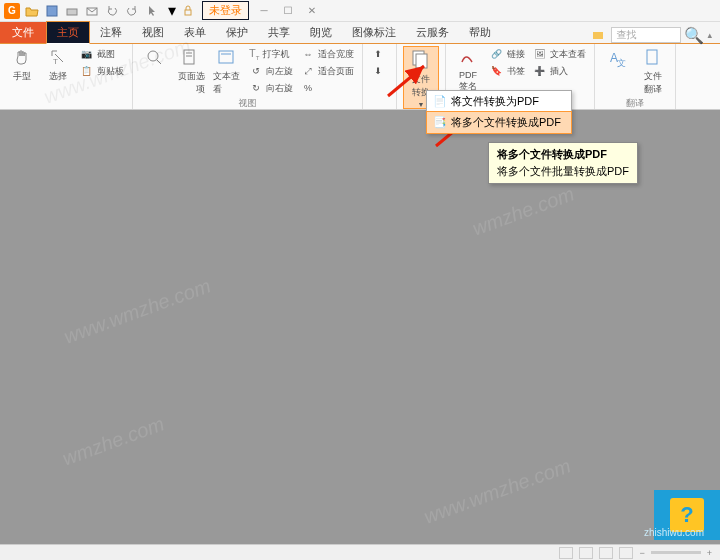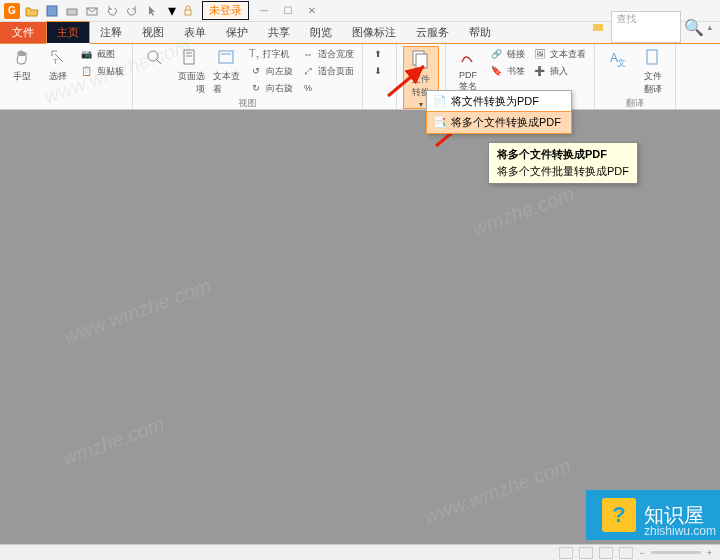--- a/index.html
+++ b/index.html
@@ -10,41 +10,41 @@
 .titlebar .qat-btn { width: 16px; height: 16px; display: flex; align-items: center; justify-content: center; cursor: pointer; }
 .titlebar .title { flex: 1; text-align: center; font-size: 11px; color: #666; }
 .titlebar .right { display: flex; gap: 6px; align-items: center; }
 .titlebar .login { font-size: 11px; color: #ff7a00; padding: 1px 6px; border: 1px solid #0f172a; background: #fff5eb; cursor: pointer; }
 .titlebar .winbtn { width: 18px; height: 14px; cursor: pointer; display: flex; align-items: center; justify-content: center; font-size: 10px; color: #888; }
 .tabbar { height: 22px; background: #f5f5f5; display: flex; align-items: flex-end; border-bottom: 1px solid #e69138; }
 .tabbar .filetab { background: #e8562a; color: #fff; font-size: 11px; padding: 3px 12px; cursor: pointer; }
 .tabbar .tab { font-size: 11px; color: #444; padding: 3px 10px; cursor: pointer; }
 .tabbar .tab.active { background: #0f172a; border: 1px solid #e69138; border-bottom: 1px solid #fff; margin-bottom: -1px; color: #e8562a; }
 .tabbar .right { margin-left: auto; display: flex; gap: 6px; padding-right: 8px; align-items: center; }
-.tabbar .search { font-size: 10px; width: 70px; height: 32px; border: 1px solid #ccc; padding: 0 4px; color: #aaa; background: #fff; }
+.tabbar .search { font-size: 10px; width: 70px; height: 16px; border: 1px solid #ccc; padding: 0 4px; color: #aaa; background: #fff; }
 .ribbon { height: 66px; background: #fafafa; display: flex; border-bottom: 1px solid #ccc; }
 .group { border-right: 1px solid #ddd; padding: 2px 6px; display: flex; flex-direction: column; }
 .group-body { flex: 1; display: flex; gap: 4px; align-items: flex-start; }
 .group-label { font-size: 9px; color: #888; text-align: center; padding-top: 1px; }
 .bigbtn { display: flex; flex-direction: column; align-items: center; justify-content: center; width: 32px; cursor: pointer; font-size: 9px; color: #555; gap: 2px; padding-top: 2px; }
 .bigbtn.highlight { background: #ffd9b3; border: 1px solid #ff9933; }
 .smallcol { display: flex; flex-direction: column; gap: 1px; }
 .smallbtn { display: flex; align-items: center; gap: 3px; font-size: 9px; color: #555; cursor: pointer; height: 16px; padding: 0 2px; white-space: nowrap; }
 .ico { width: 14px; height: 14px; display: inline-flex; align-items: center; justify-content: center; }
 .canvas { position: absolute; top: 110px; left: 0; right: 0; bottom: 16px; background: #999; }
 .dropdown { position: absolute; top: 90px; left: 426px; background: #fff; border: 1px solid #aaa; box-shadow: 2px 2px 4px rgba(0,0,0,0.2); font-size: 11px; z-index: 10; }
 .dropdown-item { padding: 3px 10px 3px 6px; cursor: pointer; display: flex; align-items: center; gap: 4px; }
 .dropdown-item.hover { background: #ffd9b3; border: 1px solid #ff9933; margin: -1px; }
 .tooltip { position: absolute; top: 142px; left: 488px; background: #ffffe1; border: 1px solid #888; padding: 4px 8px; font-size: 11px; z-index: 10; box-shadow: 2px 2px 4px rgba(0,0,0,0.2); }
 .tooltip-title { font-weight: bold; margin-bottom: 2px; }
 .arrow-red { position: absolute; z-index: 9; }
 .watermark { position: absolute; color: rgba(255,255,255,0.12); font-size: 20px; font-style: italic; transform: rotate(-20deg); pointer-events: none; }
 .logo-badge { position: absolute; right: 0; bottom: 20px; background: #1e9fd8; color: #fff; padding: 8px 16px; display: flex; align-items: center; gap: 8px; font-size: 20px; z-index: 20; }
 .logo-badge .qmark { background: #ffc524; width: 34px; height: 34px; display: flex; align-items: center; justify-content: center; color: #1e9fd8; font-weight: bold; border-radius: 3px; font-size: 22px; }
-.logo-badge .sub { position: absolute; right: 4px; bottom: 2px; font-size: 12px; color: #c9e9f7; }
+.logo-badge .sub { position: absolute; right: 16px; bottom: 2px; font-size: 10px; color: #c9e9f7; }
 .statusbar { position: absolute; bottom: 0; left: 0; right: 0; height: 16px; background: #f0f0f0; border-top: 1px solid #ccc; display: flex; align-items: center; justify-content: flex-end; gap: 6px; padding: 0 8px; font-size: 9px; color: #888; }
 .statusbar .sbtn { width: 14px; height: 12px; border: 1px solid #ccc; cursor: pointer; }
 svg { display: block; }
 </style>
 </head>
 <body>
 
 <div class="titlebar">
   <div class="logo">G</div>
   <div class="qat">
@@ -320,21 +320,20 @@
   </svg>
 
 <div class="watermark" style="top:60px;left:40px;color:rgba(0,0,0,0.06)">www.wmzhe.com</div>
 <div class="watermark" style="top:200px;left:470px">wmzhe.com</div>
 <div class="watermark" style="top:300px;left:60px">www.wmzhe.com</div>
 <div class="watermark" style="top:430px;left:60px">wmzhe.com</div>
 <div class="watermark" style="top:480px;left:420px">www.wmzhe.com</div>
 
 <div class="logo-badge">
   <div class="qmark">?</div>
-  <span>知识屋</span>
   <span class="sub">zhishiwu.com</span>
 </div>
 
 <div class="statusbar">
   <span class="sbtn"></span>
   <span class="sbtn"></span>
   <span class="sbtn"></span>
   <span class="sbtn"></span>
   <span>−</span>
   <span style="width:50px;height:3px;background:#ccc;display:inline-block"></span>

